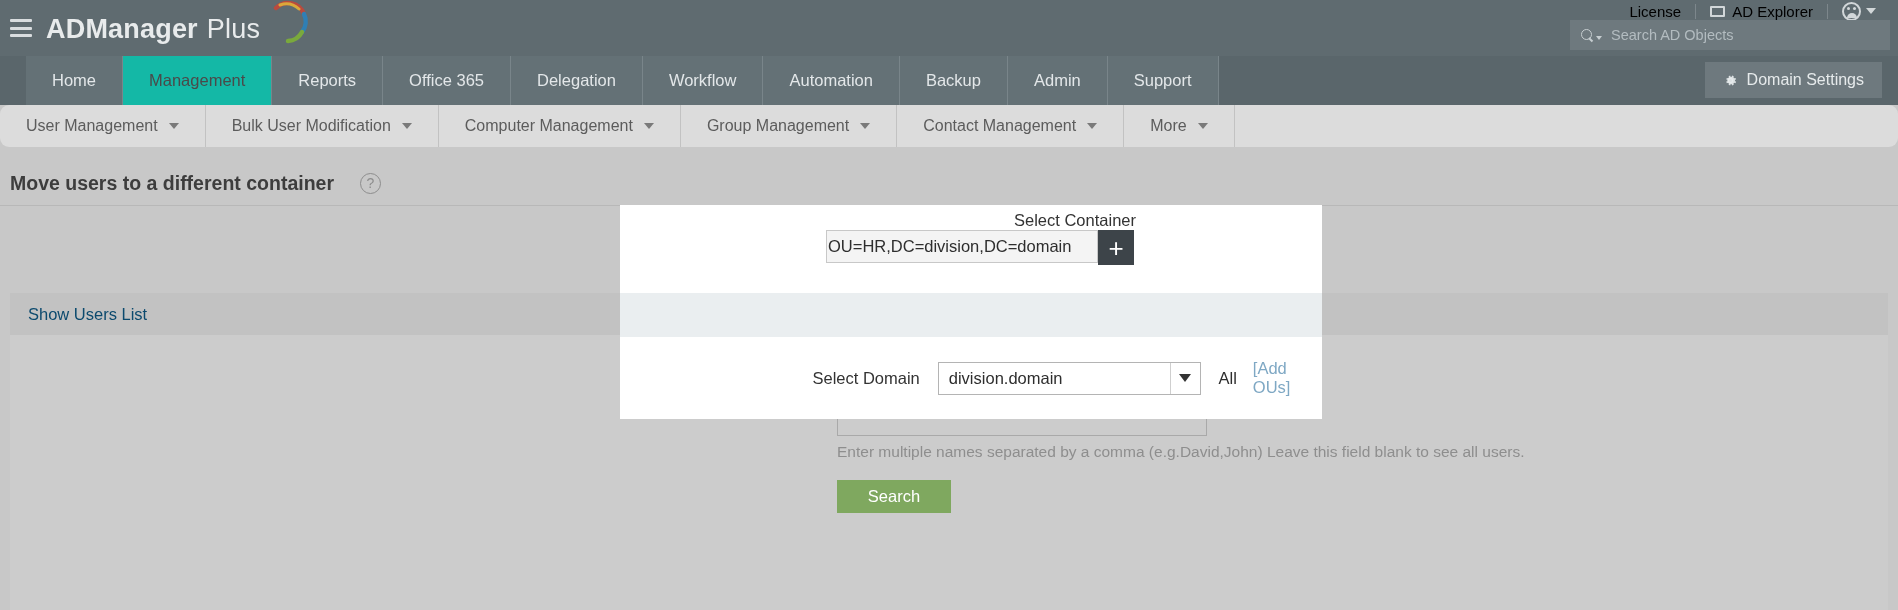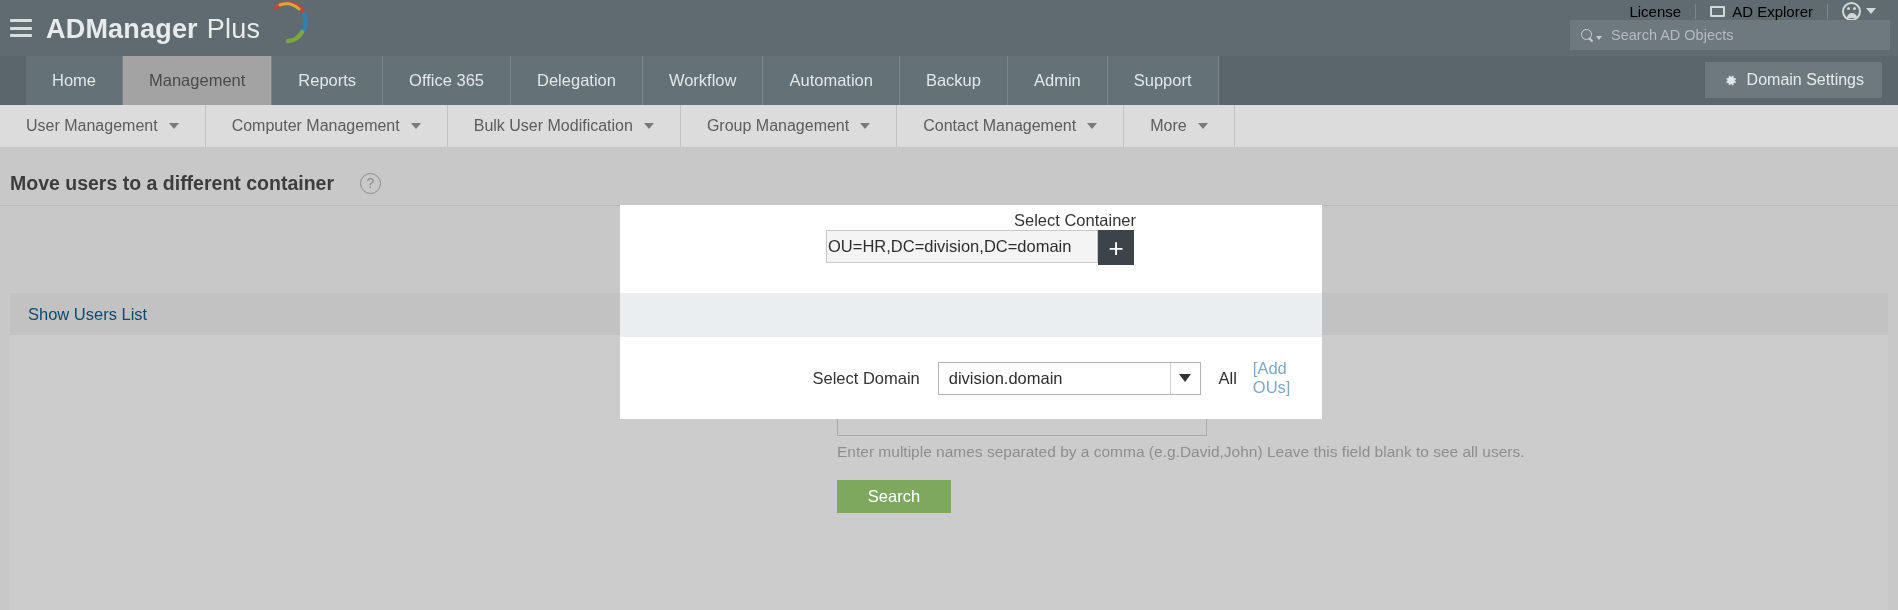--- a/index.html
+++ b/index.html
@@ -143,42 +143,42 @@
   }
   .tab {
     display: flex; align-items: center; justify-content: center;
     padding: 0 26px;
     color: #e3e7e9; font-size: 16.5px;
     background: #647176;
     border-right: 1px solid #79858a;
     cursor: pointer; white-space: nowrap;
   }
   .tab.active {
-    background: #a3a3a3; color: #4a4a4a;
+    background: #14b8a6; color: #4a4a4a;
   }
 
   .domain-settings {
     position: absolute; right: 16px; top: 62px;
     height: 36px; padding: 0 18px;
     background: #6e797e;
     display: flex; align-items: center;
     color: #e6eaeb; font-size: 16px;
     cursor: pointer;
   }
   .gear {
     width: 15px; height: 15px; margin-right: 9px;
     position: relative;
   }
 
   
   .subnav {
     position: absolute; left: 0; top: 105px;
     width: 1898px; height: 42px;
     background: #dcdcdc;
-    display: flex; align-items: stretch;
+    display: flex; align-items: stretch; border-radius: 9px;
   }
   .subitem {
     display: flex; align-items: center;
     padding: 0 26px;
     color: #5c5c5c; font-size: 16px;
     border-right: 1px solid #c2c2c2;
     cursor: pointer; white-space: nowrap;
   }
   .subitem .sc {
     width: 0; height: 0; margin-left: 11px;
@@ -432,25 +432,25 @@
     </svg>
     <span>Domain Settings</span>
   </div>
 
   <div class="subnav">
     <div class="subitem">
       <span>User Management</span>
       <span class="sc"></span>
     </div>
     <div class="subitem">
+      <span>Bulk User Modification</span>
+      <span class="sc"></span>
+    </div>
+    <div class="subitem">
       <span>Computer Management</span>
-      <span class="sc"></span>
-    </div>
-    <div class="subitem">
-      <span>Bulk User Modification</span>
       <span class="sc"></span>
     </div>
     <div class="subitem">
       <span>Group Management</span>
       <span class="sc"></span>
     </div>
     <div class="subitem">
       <span>Contact Management</span>
       <span class="sc"></span>
     </div>

